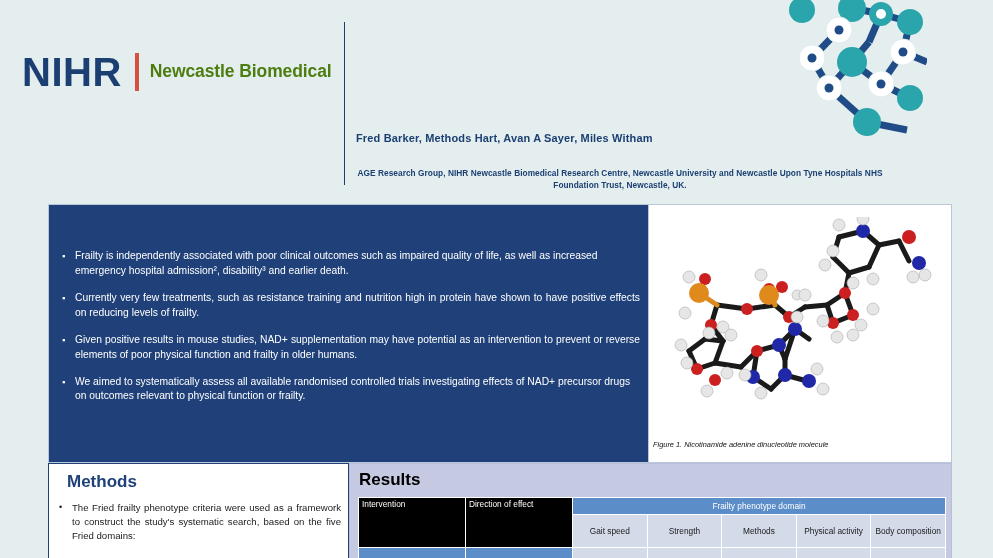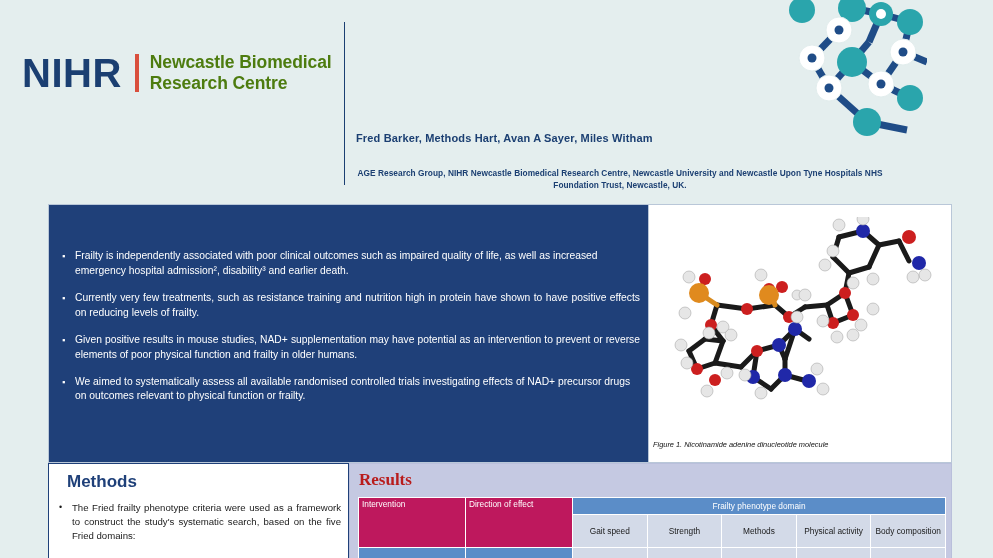--- a/index.html
+++ b/index.html
@@ -191,38 +191,37 @@
     border: 1px solid #b9bfdb;
     border-bottom: none;
     box-sizing: border-box;
     overflow: hidden;
   }
   .results-title {
     position: absolute;
     left: 9px; top: 6px;
     font-size: 17px;
     font-weight: bold;
-    color: #b91c1c;
-    font-family: Liberation Serif, serif;
+    color: #000000;
   }
   .res-table {
     position: absolute;
     left: 8px; top: 33px;
     width: 588px;
     border-collapse: collapse;
     table-layout: fixed;
   }
   .res-table td {
     border: 1px solid #ffffff;
     font-size: 8.3px;
     padding: 1px 3px;
     vertical-align: top;
   }
   td.hdr-dark {
-    background: #be185d;
+    background: #000000;
     color: #ffffff;
     height: 46px;
   }
   td.hdr-span {
     background: #5b8dc8;
     color: #ffffff;
     text-align: center;
     height: 14px;
     vertical-align: middle;
   }
@@ -250,21 +249,20 @@
 </head>
 <body>
 
 <div class="header">
 
   <div class="logo-wrap">
     <div class="logo-nihr">NIHR</div>
     <div class="logo-bar"></div>
     <div>
       <div class="logo-sub">Newcastle Biomedical</div>
-      <div class="logo-sub">Research Centre</div>
     </div>
   </div>
 
   <div class="divider"></div>
 
   <div class="authors">Fred Barker, Methods Hart, Avan A Sayer, Miles Witham</div>
   <div class="affiliation">AGE Research Group, NIHR Newcastle Biomedical Research Centre, Newcastle University and Newcastle Upon Tyne Hospitals NHS Foundation Trust, Newcastle, UK.</div>
 
   <svg class="deco" viewBox="0 0 150 150">
     <g stroke="#1f4c87" stroke-width="7" fill="none">

